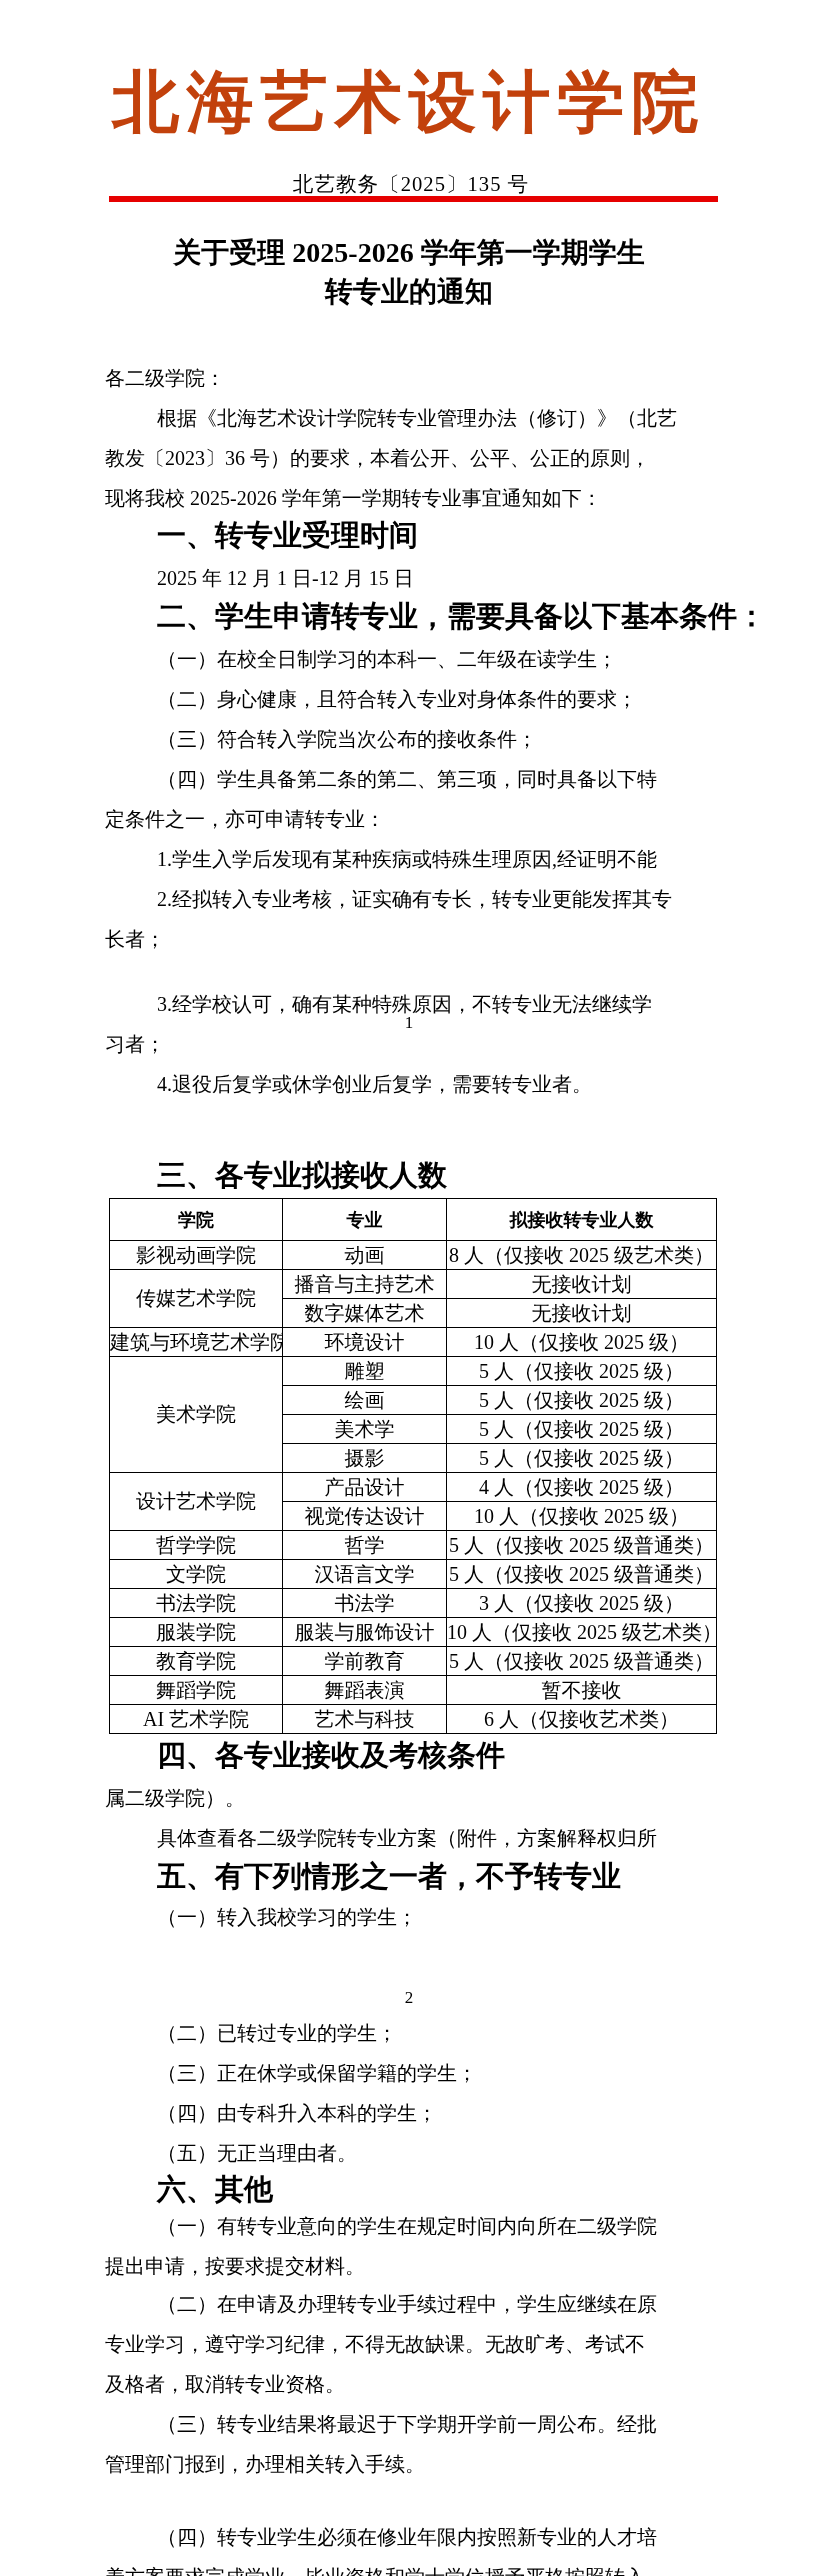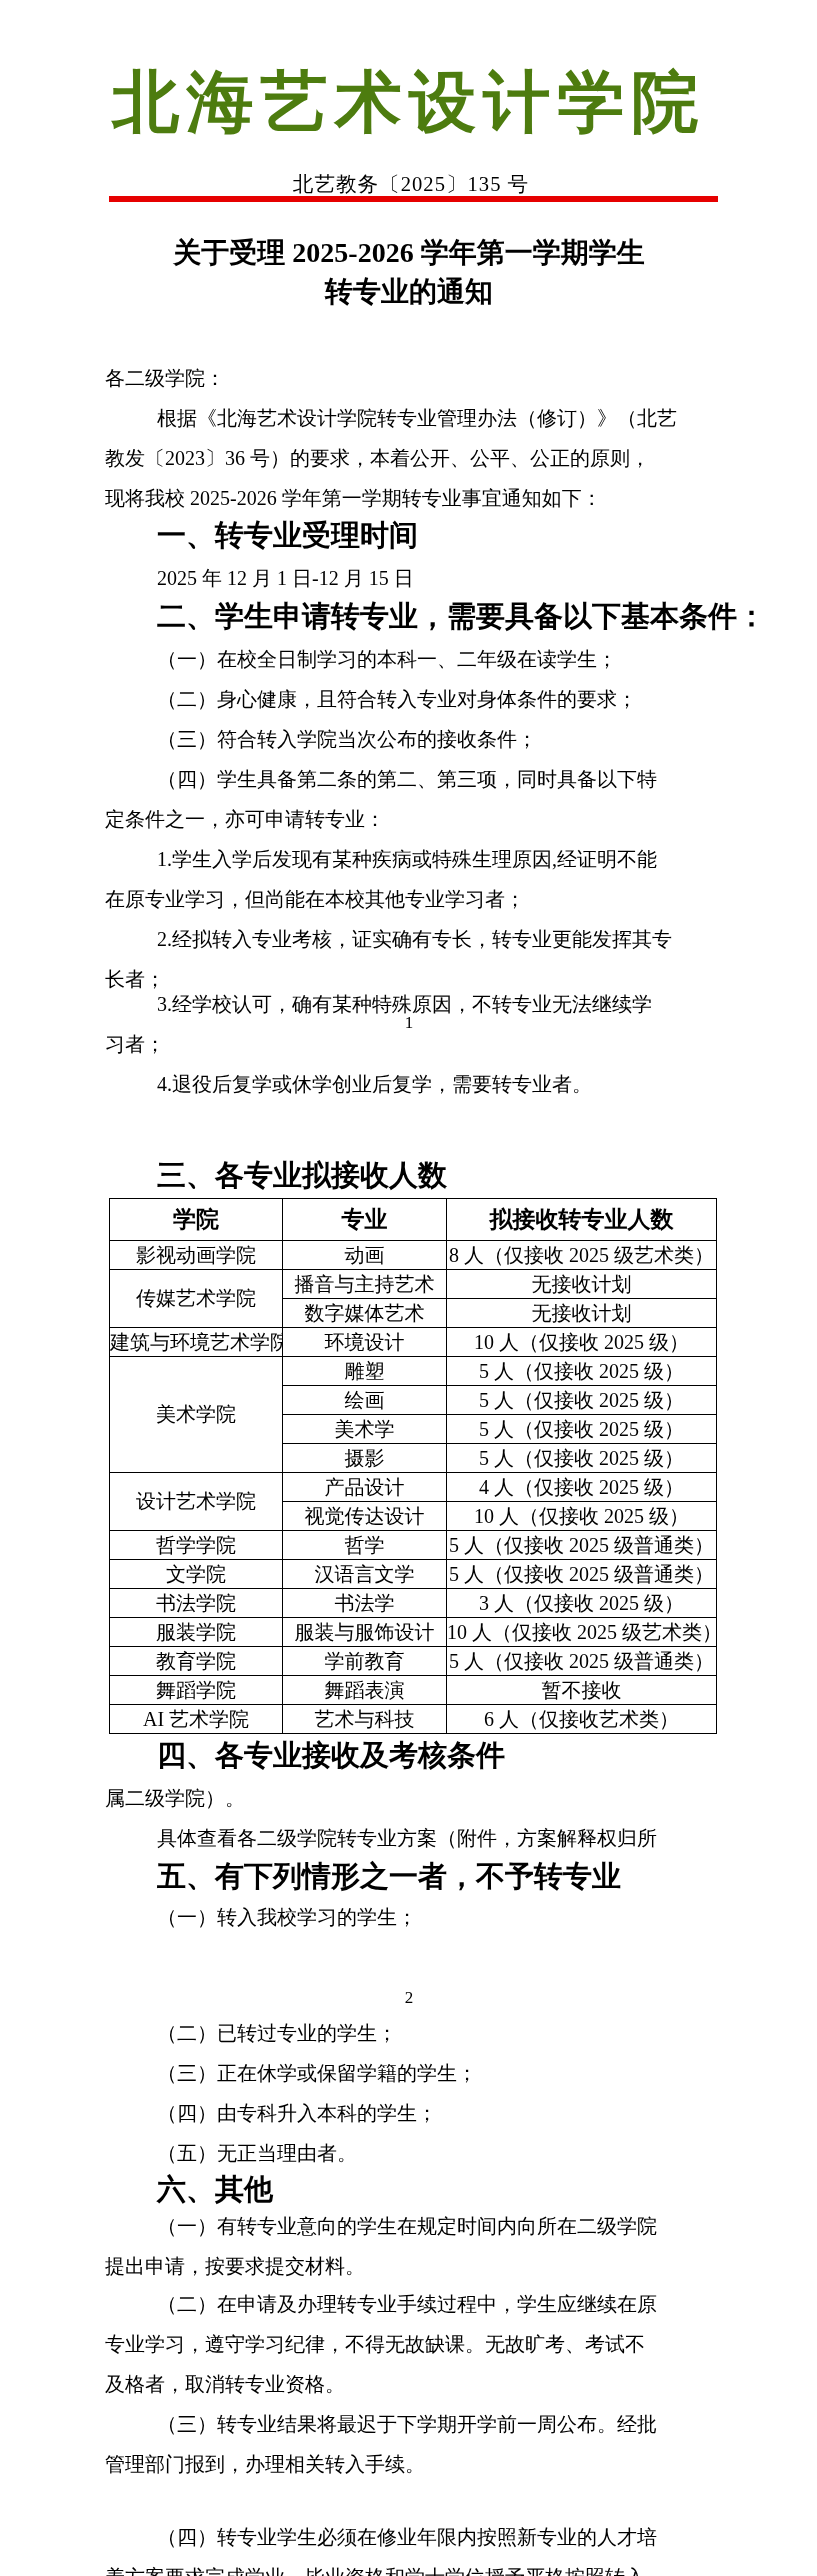--- a/index.html
+++ b/index.html
@@ -1,34 +1,34 @@
 <!DOCTYPE html>
 <html style="font-size:8.2px"><head>
 <meta charset="utf-8">
 <style>
   html,body{margin:0;padding:0;background:#ffffff;}
   .page{position:relative;width:818px;height:4016px;background:#ffffff;overflow:hidden;
         font-family:"Liberation Serif","DejaVu Serif",serif;color:#000;}
   .school-title{position:absolute;top:69px;left:0;width:100%;text-align:center;
-        color:#4d7c0f;font-size:67px;font-weight:700;letter-spacing:7.2px;line-height:1;white-space:nowrap;}
+        color:#c2410c;font-size:67px;font-weight:700;letter-spacing:7.2px;line-height:1;white-space:nowrap;}
   .doc-number{position:absolute;top:170px;left:2px;width:100%;text-align:center;
         font-size:20.6px;line-height:29px;letter-spacing:1px;}
   .red-line{position:absolute;top:196px;left:109px;width:609px;height:5.7px;background:#e60000;}
   .notice-title{position:absolute;top:233px;left:0;width:100%;text-align:center;
         font-weight:700;font-size:28px;line-height:39px;}
   .blk{position:absolute;left:105px;width:626px;}
   .bline{font-size:20px;line-height:40px;white-space:nowrap;}
   .indent{text-indent:52px;font-family:Liberation Serif, serif;}
   .h{font-family:Liberation Mono, monospace;font-weight:700;
         font-size:29px;line-height:40px;white-space:nowrap;}
   .pagenum{position:absolute;left:0;width:100%;text-align:center;font-size:17px;line-height:21.6px;}
   table.quota{position:absolute;top:1198px;left:109px;width:608px;border-collapse:collapse;table-layout:fixed;}
   table.quota th,table.quota td{border:1px solid #000;text-align:center;vertical-align:middle;
         padding:0;overflow:hidden;white-space:nowrap;}
-  table.quota th{height:41px;font-weight:700;font-size:23px;}
+  table.quota th{height:41px;font-weight:700;font-size:18px;}
   table.quota td{height:28px;font-size:20px;line-height:1.05;}
 </style>
 </head>
 <body>
 
 <div class="page">
 
   <div class="school-title">北海艺术设计学院</div>
   <div class="doc-number">北艺教务〔2025〕135 号</div>
   <div class="red-line"></div>
@@ -55,21 +55,20 @@
   <div class="blk" style="top:599px">
     <div class="h indent">二、学生申请转专业，需要具备以下基本条件：</div>
   </div>
   <div class="blk" style="top:639px">
     <div class="bline indent">（一）在校全日制学习的本科一、二年级在读学生；</div>
     <div class="bline indent">（二）身心健康，且符合转入专业对身体条件的要求；</div>
     <div class="bline indent">（三）符合转入学院当次公布的接收条件；</div>
     <div class="bline indent">（四）学生具备第二条的第二、第三项，同时具备以下特</div>
     <div class="bline">定条件之一，亦可申请转专业：</div>
     <div class="bline indent">1.学生入学后发现有某种疾病或特殊生理原因,经证明不能</div>
-    <div class="bline">在原专业学习，但尚能在本校其他专业学习者；</div>
     <div class="bline indent">2.经拟转入专业考核，证实确有专长，转专业更能发挥其专</div>
     <div class="bline">长者；</div>
   </div>
 
   <div class="pagenum" style="top:1012px">1</div>
 
   <div class="blk" style="top:984px">
     <div class="bline indent">3.经学校认可，确有某种特殊原因，不转专业无法继续学</div>
     <div class="bline">习者；</div>
     <div class="bline indent">4.退役后复学或休学创业后复学，需要转专业者。</div>

